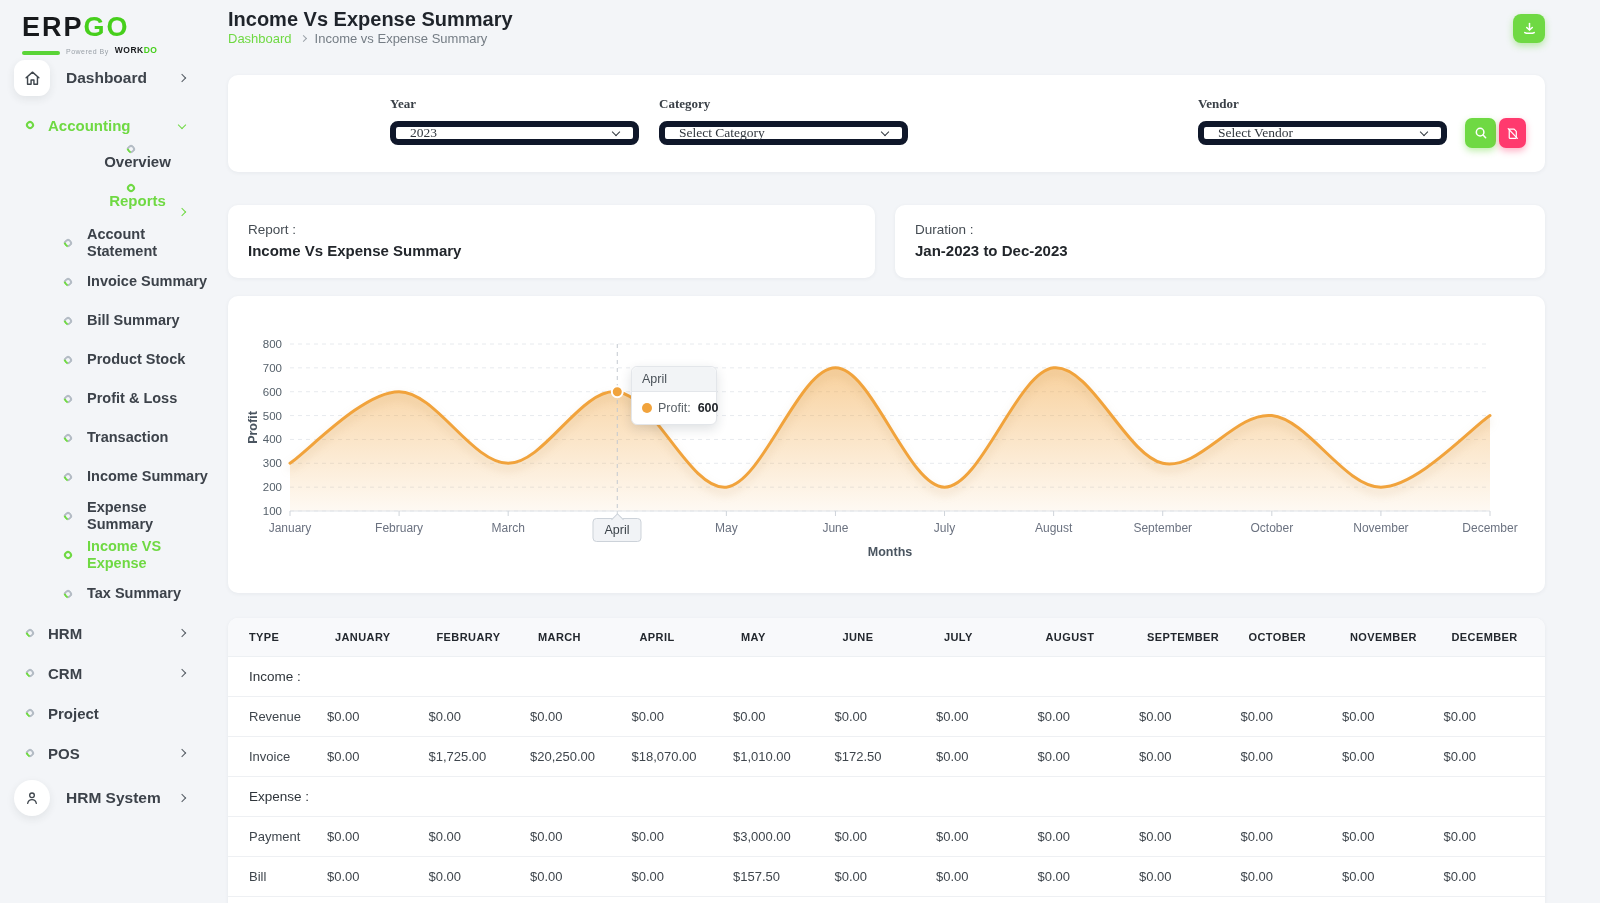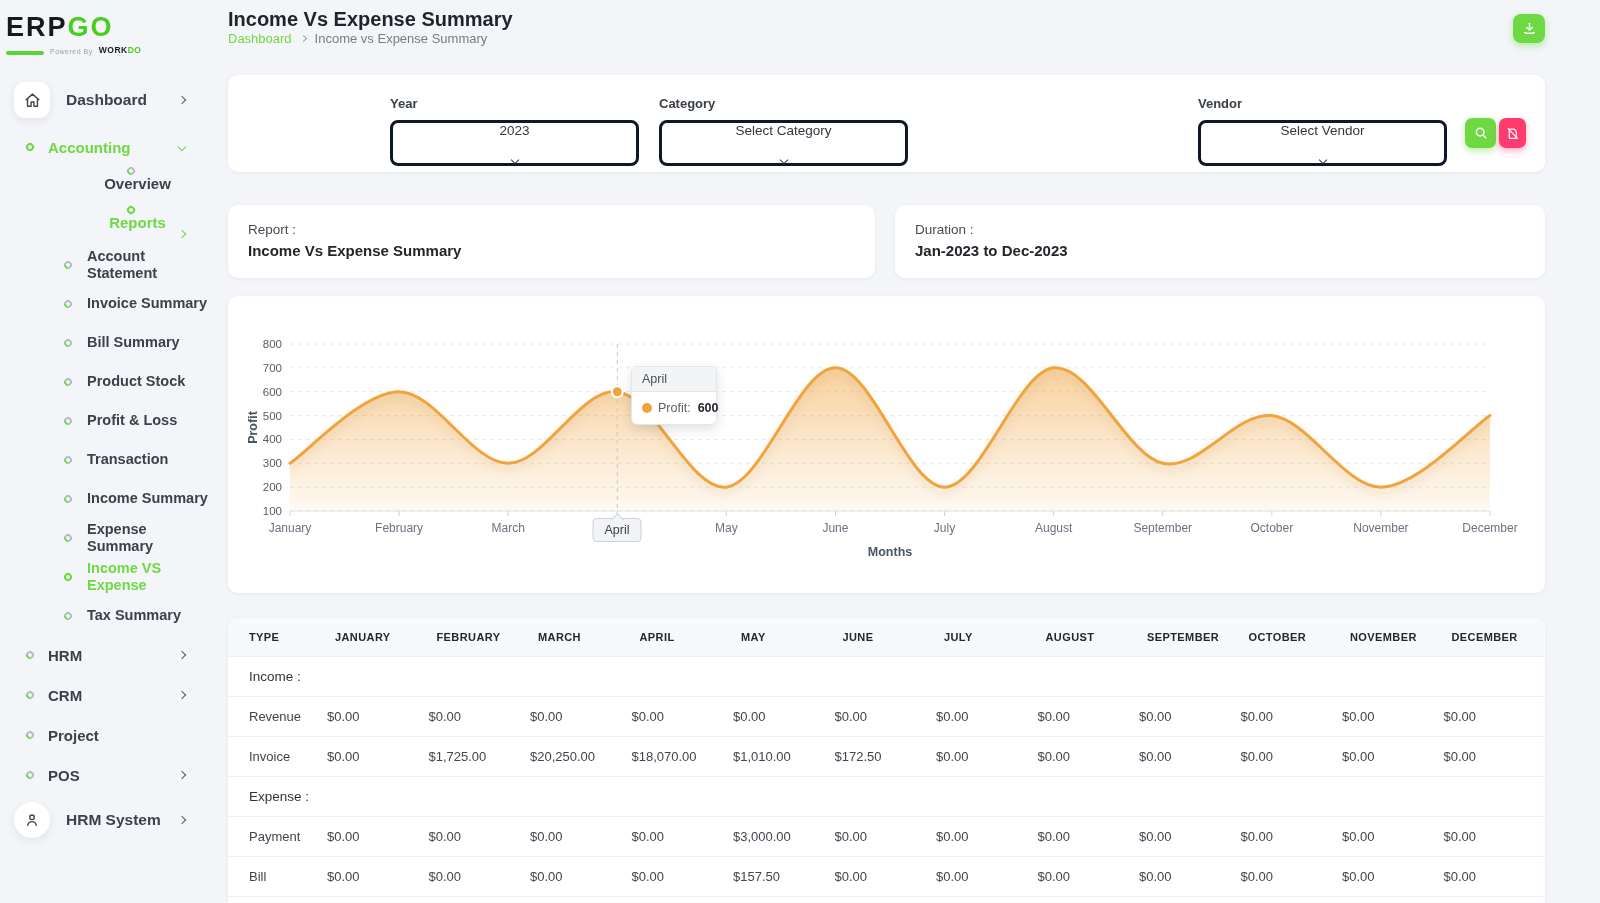--- a/index.html
+++ b/index.html
@@ -5,21 +5,21 @@
   * { margin:0; padding:0; box-sizing:border-box; }
   html,body { width:1600px; height:903px; }
   body {
     position:relative; overflow:hidden;
     background:#f3f5f8;
     font-family:"Liberation Sans", sans-serif;
     color:#2c3137;
   }
   
   .sidebar { position:absolute; left:0; top:0; width:215px; height:903px; padding-top:12px; }
-  .logo-block { padding-left:6px; margin-bottom:22px; }
+  .logo-block { padding-left:22px; }
   .logo-main { font-size:27px; font-weight:800; letter-spacing:2px; }
   .logo-erp { color:#17191c; }
   .logo-go { color:#46cf1c; }
   .logo-sub { display:flex; align-items:flex-end; gap:6px; margin-top:2px; }
   .logo-bar { width:38px; height:4px; border-radius:2px; background:#5ad437; }
   .powered-by { font-size:7px; color:#9aa1a8; letter-spacing:.5px; }
   .powered-work { font-size:8.5px; font-weight:800; color:#17191c; letter-spacing:.5px;}
   .powered-do { color:#46cf1c; }
 
   .nav { display:flex; flex-direction:column; }
@@ -52,25 +52,25 @@
   .crumb-sep  { width:5px; height:5px; border-right:1.6px solid #9aa1a8; border-bottom:1.6px solid #9aa1a8; transform:rotate(-45deg); }
   .crumb-cur  { color:#757d85; }
   .btn { border:none; cursor:pointer; display:flex; align-items:center; justify-content:center; }
   .btn-download { position:absolute; left:1513px; top:14px; width:32px; height:29px; border-radius:8px;
                   background:#6fd943; box-shadow:0 3px 7px rgba(111,217,67,.45); }
 
   
   .card { position:absolute; background:#fff; border-radius:10px; box-shadow:0 1px 4px rgba(35,45,60,.06); }
 
   
-  .filter-card { left:228px; top:75px; width:1317px; height:97px; }
+  .filter-card { left:228px; top:75px; width:1317px; height:97px;font-family:Liberation Serif, serif; }
   .fgroup { position:absolute; top:21px; }
   .fgroup .flabel { font-size:13px; font-weight:600; color:#3a4047; display:block; margin-bottom:9px; }
-  .fselect { height:46px; border:3px solid #0f172a; border-radius:8px; background:#fff; display:flex;
-             align-items:center; justify-content:space-between; padding:0 14px; font-size:13.5px; color:#32383f; cursor:pointer;flex-direction:column; }
+  .fselect { height:24px; border:6px solid #0f172a; border-radius:8px; background:#fff; display:flex;
+             align-items:center; justify-content:space-between; padding:0 14px; font-size:13.5px; color:#32383f; cursor:pointer; }
   .fselect .chev { border-color:#32383f; margin-top:-2px;}
   .fg-year     { left:162px; width:249px; }
   .fg-category { left:431px; width:249px; }
   .fg-customer { left:700px; width:250px; }
   .fg-vendor   { left:970px; width:249px; }
   .btn-search { position:absolute; left:1237px; top:43px; width:31px; height:30px; border-radius:7px;
                 background:#6fd943; box-shadow:0 3px 7px rgba(111,217,67,.45); }
   .btn-reset  { position:absolute; left:1271px; top:43px; width:27px; height:30px; border-radius:7px;
                 background:#ff3a6e; box-shadow:0 3px 7px rgba(255,58,110,.4); }
 

